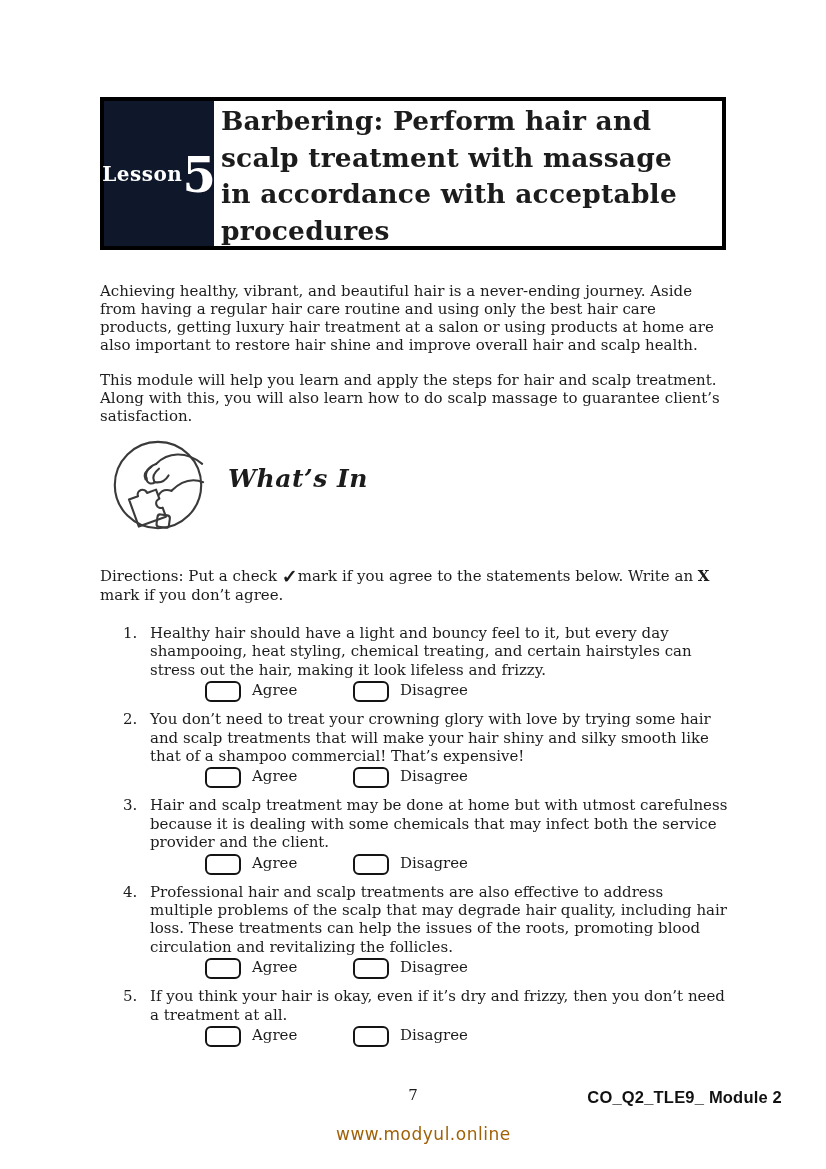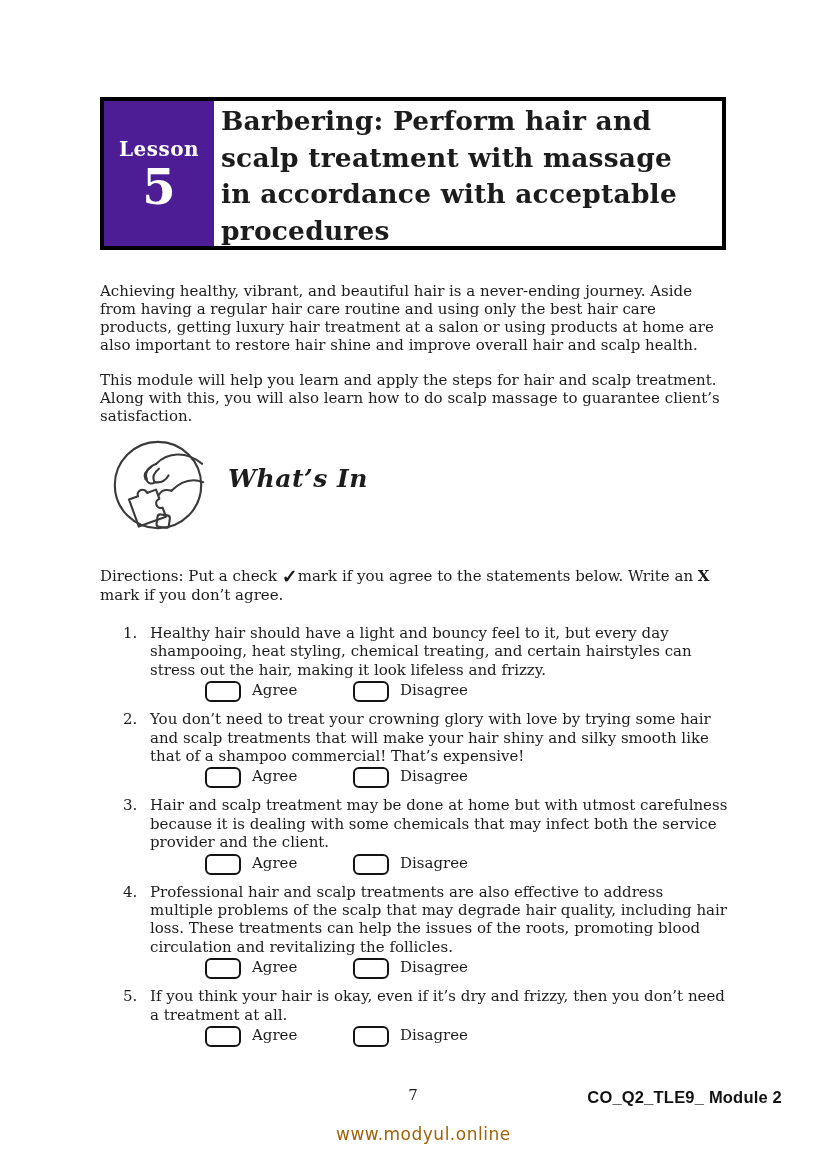--- a/index.html
+++ b/index.html
@@ -15,22 +15,22 @@
   
   .lesson-header {
     position:absolute; left:100px; top:97px;
     width:618px; height:145px;
     border:4px solid #000;
     display:flex;
     background:#fff;
   }
   .lesson-cell {
     width:110px; flex:0 0 110px;
-    background:#4c1d95; color:#fff;
-    display:flex; flex-direction:column;
+    background:#0f172a; color:#fff;
+    display:flex; flex-direction:row;
     align-items:center; justify-content:center;
   }
   .lesson-word { font-size:20px; font-weight:bold; letter-spacing:0.5px; }
   .lesson-number { font-size:48px; font-weight:bold; line-height:1; margin-top:2px; }
   .title-cell {
     flex:1;
     padding:2px 4px 2px 7px;
     display:flex; flex-direction:column; justify-content:flex-start;
   }
   .title-line {

